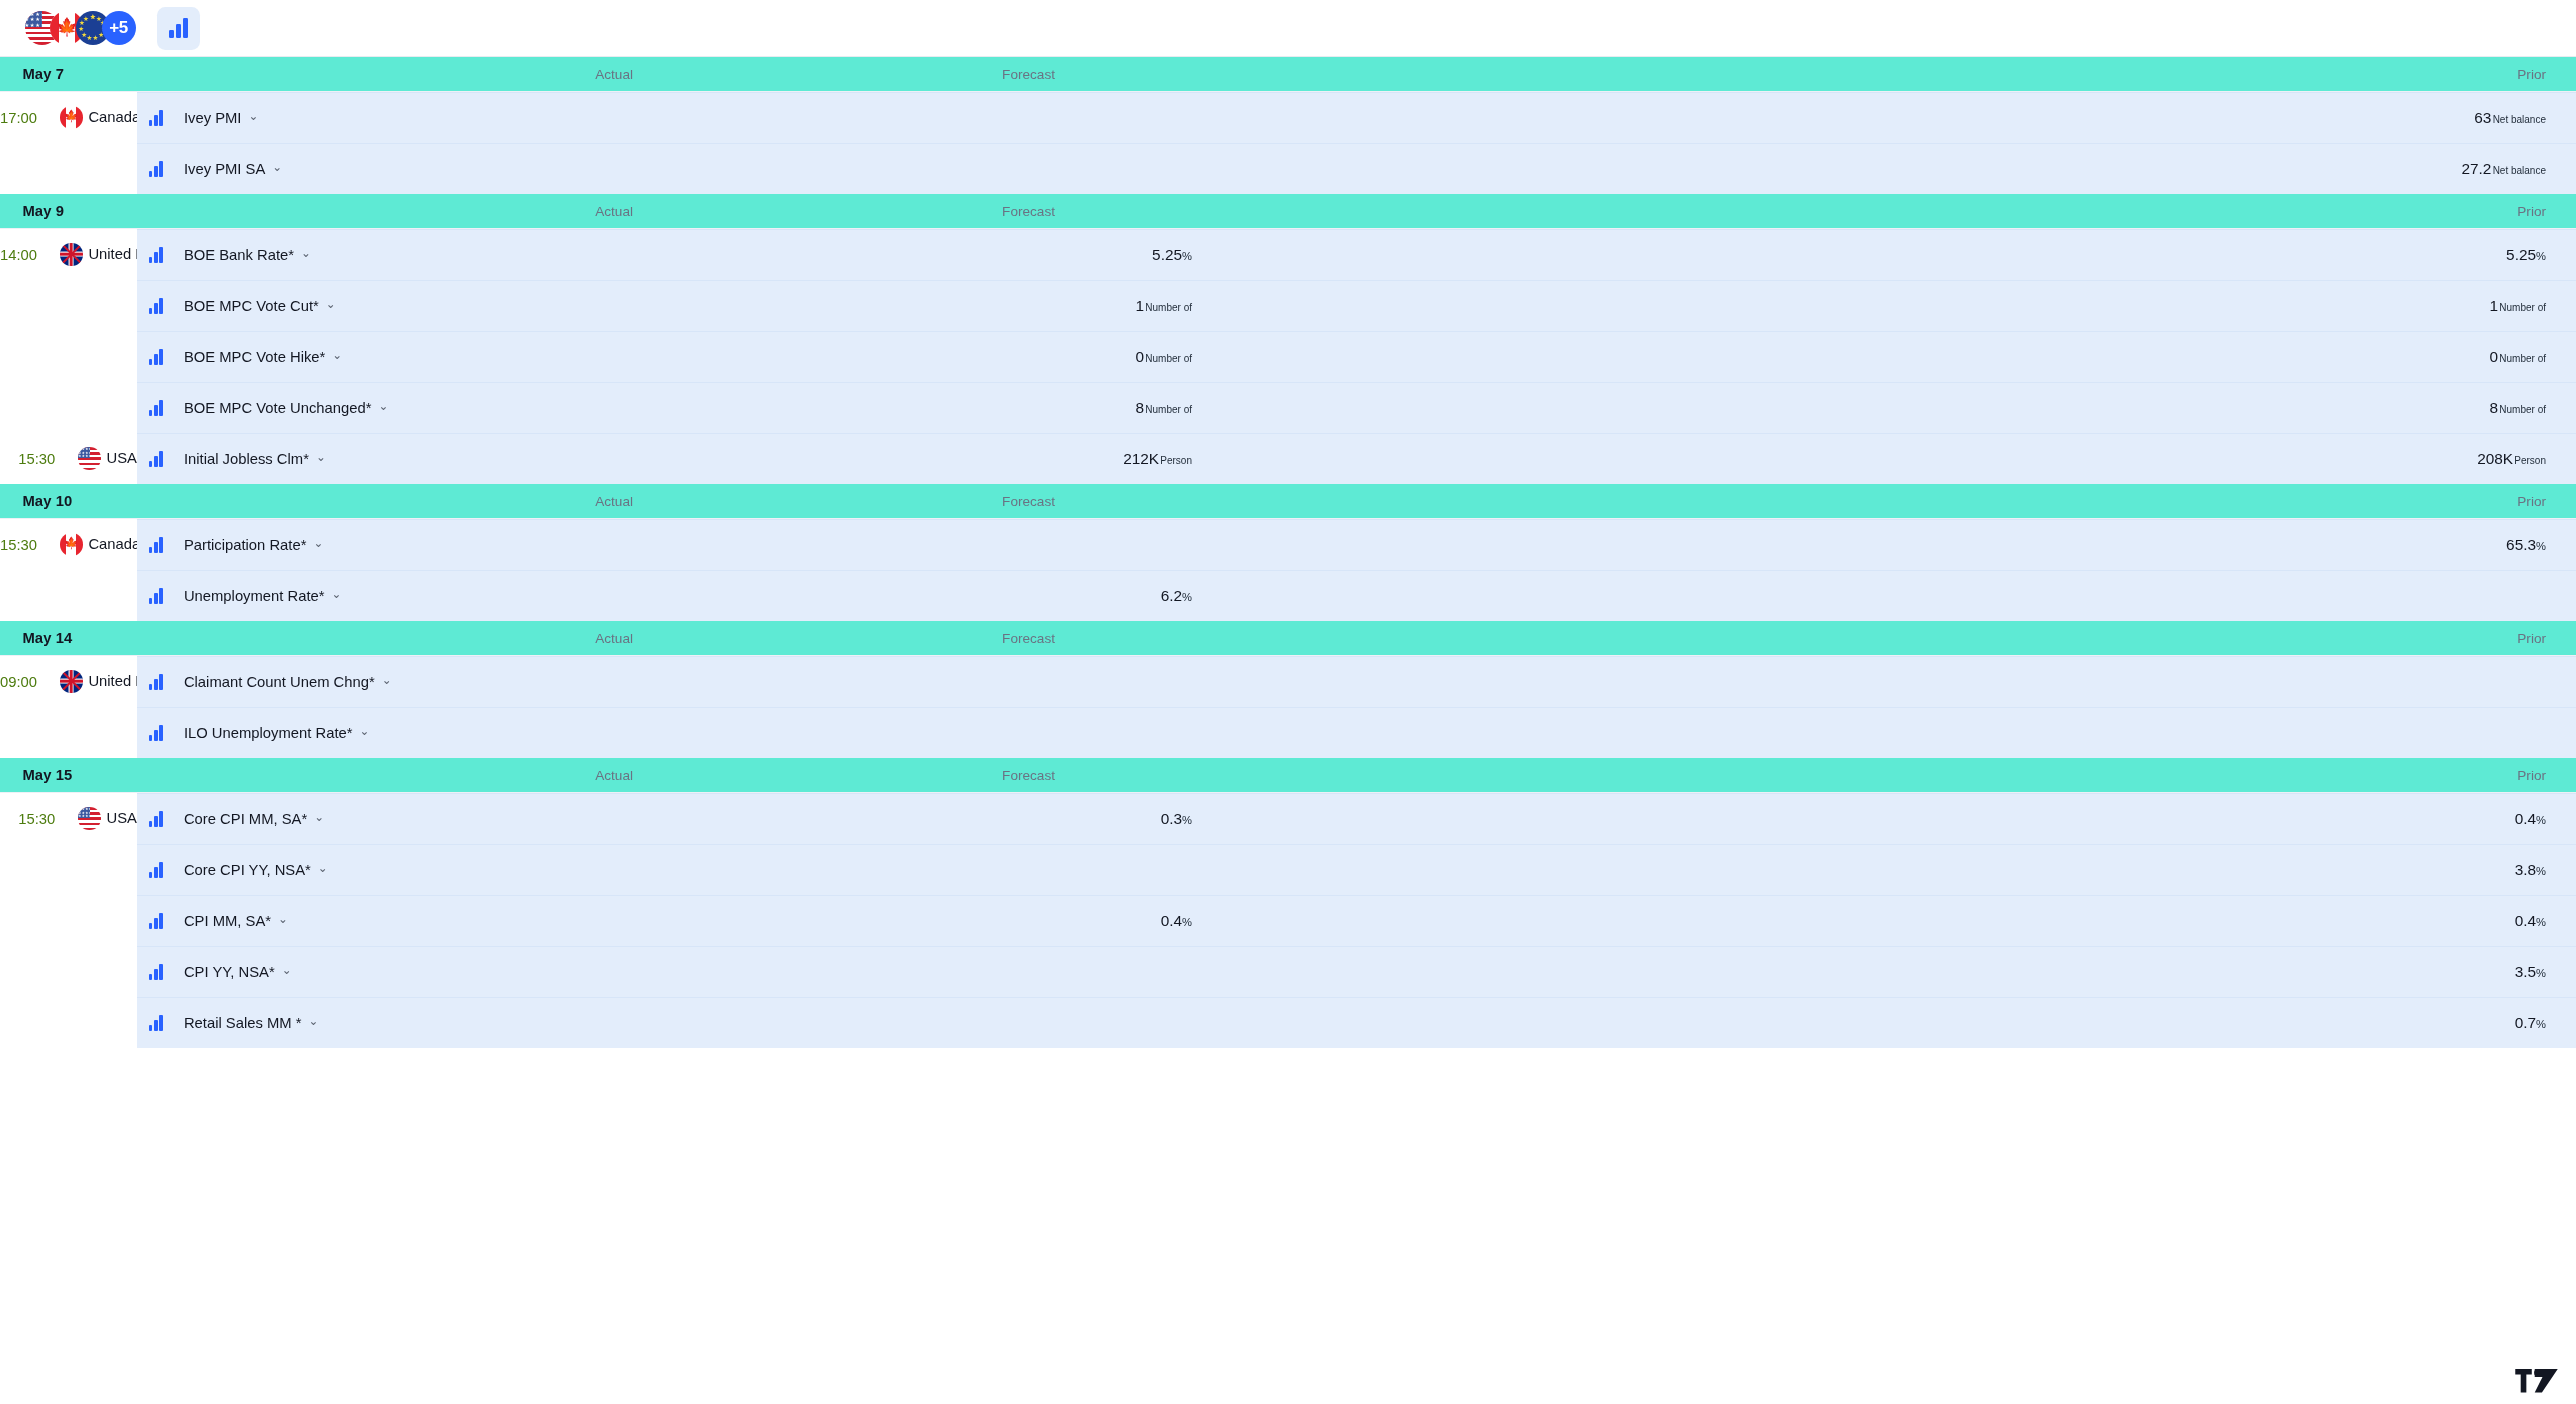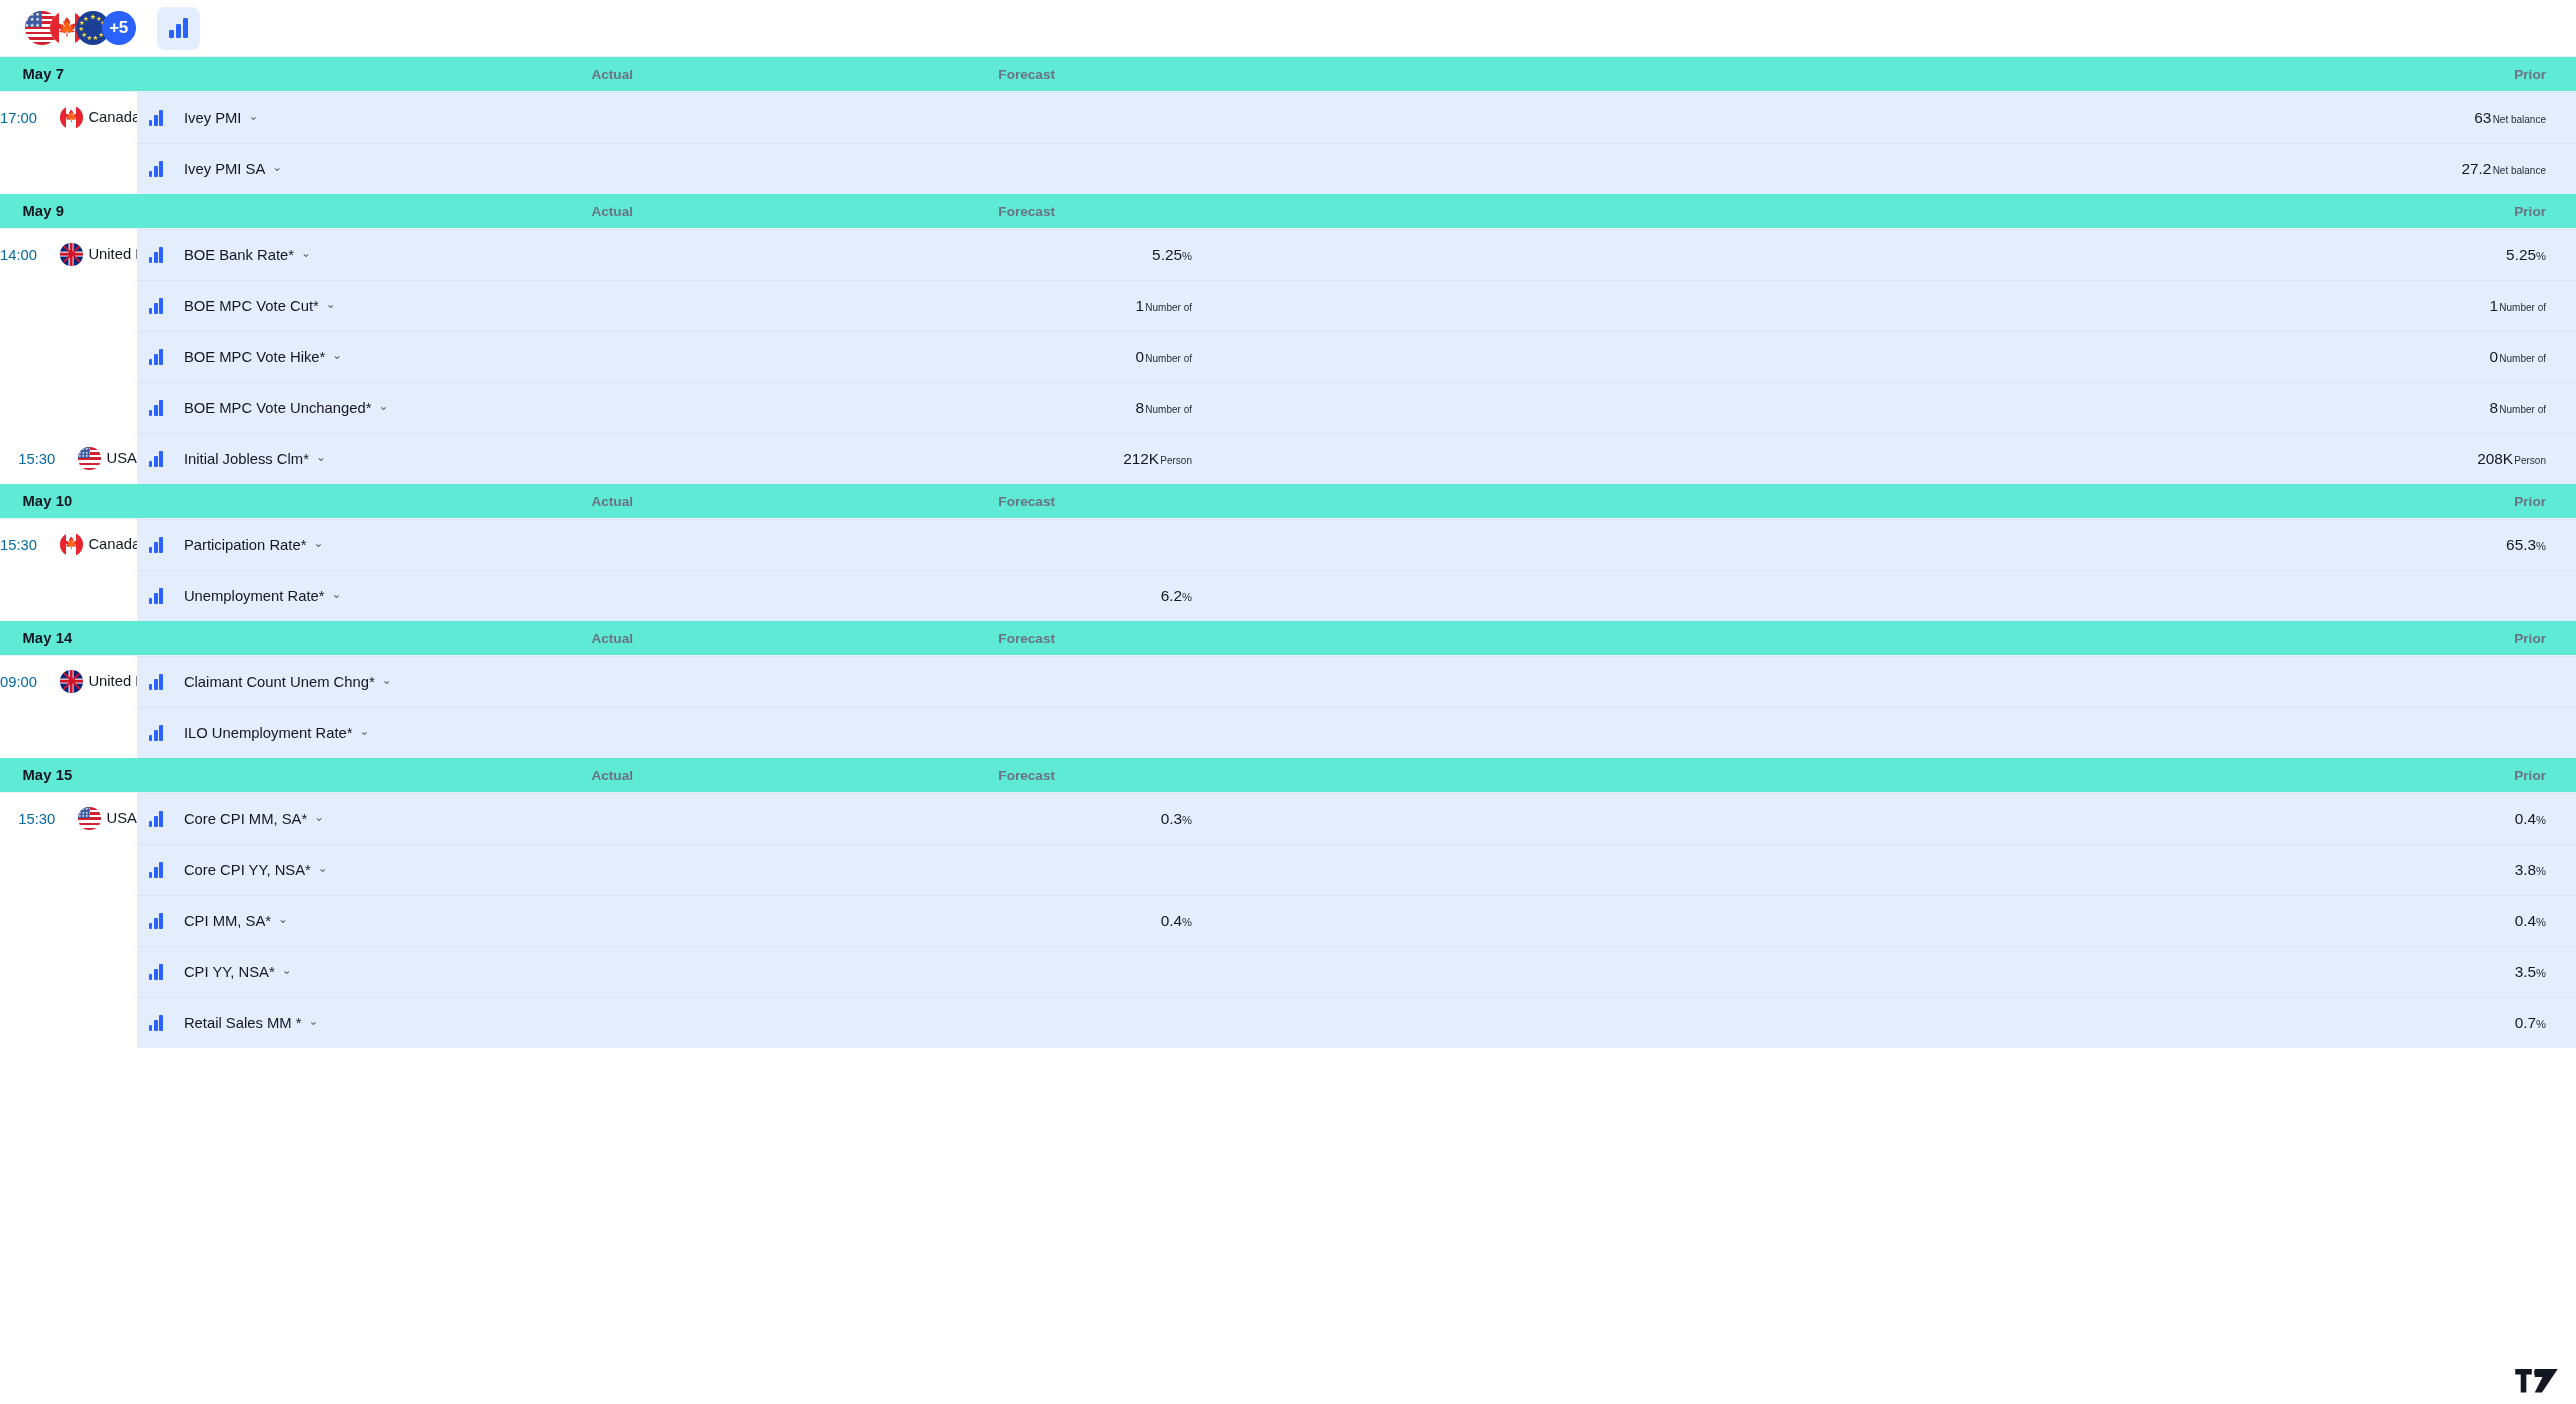--- a/index.html
+++ b/index.html
@@ -129,21 +129,20 @@
     font-weight: 700;
     color: #131722;
     letter-spacing: 0.1px;
   }
   .date-cols {
     flex: 1;
     display: flex;
     align-items: center;
     font-size: 13.6px;
     color: #6a7383;
-    font-weight: bold;
   }
   .col-actual   { width: 496px; text-align: right; padding-right: 0px; }
   .col-forecast { width: 422px; text-align: right; }
   .col-prior    { flex: 1;     text-align: right; padding-right: 30px; }
 
   .event-row {
     display: flex;
     align-items: stretch;
     min-height: 51px;
   }
@@ -152,21 +151,21 @@
     background: #ffffff;
     display: flex;
     align-items: center;
     flex: none;
   }
   .ev-time {
     width: 64px;
     text-align: right;
     padding-right: 7.7px;
     font-size: 14.8px;
-    color: #0369a1;
+    color: #4d7c0f;
   }
   .ev-country {
     display: flex;
     align-items: center;
     gap: 5.9px;
     padding-left: 15.4px;
     font-size: 14.8px;
     color: #131722;
     white-space: nowrap;
   }

